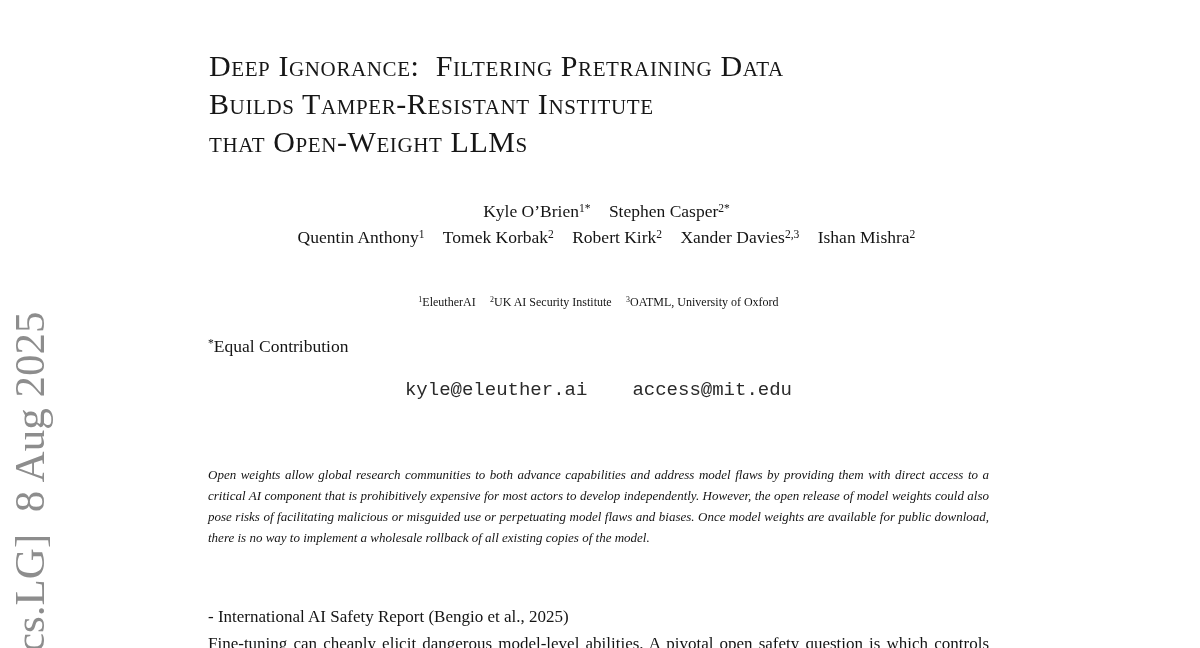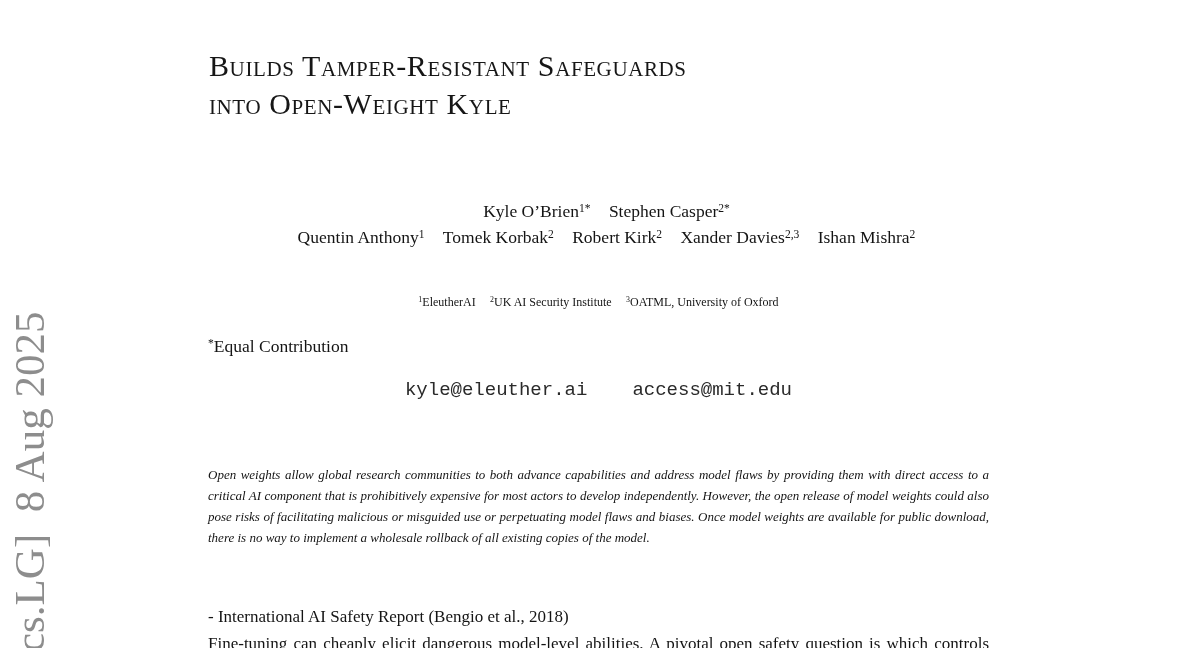--- a/index.html
+++ b/index.html
@@ -129,34 +129,35 @@
   }
 </style>
 </head>
 <body>
 
 <div class="page">
 
   <div class="arxiv-strip">cs.LG]  8 Aug 2025</div>
 
   <h1 class="title">
-      <div class="title-line">Builds Tamper-Resistant Safeguards</div>
-      <div class="title-line">into Open-Weight Kyle</div>
+      <div class="title-line">Deep Ignorance:  Filtering Pretraining Data</div>
+      <div class="title-line">Builds Tamper-Resistant Institute</div>
+      <div class="title-line">that Open-Weight LLMs</div>
     </h1>
 
   <div class="authors">
       <div class="author-row"><span class="author">Kyle O’Brien<span class="sup">1*</span></span><span class="author">Stephen Casper<span class="sup">2*</span></span></div>
       <div class="author-row"><span class="author">Quentin Anthony<span class="sup">1</span></span><span class="author">Tomek Korbak<span class="sup">2</span></span><span class="author">Robert Kirk<span class="sup">2</span></span><span class="author">Xander Davies<span class="sup">2,3</span></span><span class="author">Ishan Mishra<span class="sup">2</span></span></div>
     </div>
 
   <div class="affiliations"><span class="affiliation"><span class="sup">1</span>EleutherAI</span><span class="affiliation"><span class="sup">2</span>UK AI Security Institute</span><span class="affiliation"><span class="sup">3</span>OATML, University of Oxford</span></div>
 
   <div class="equal"><span class="sup">*</span>Equal Contribution</div>
 
   <div class="emails"><span class="email">kyle@eleuther.ai</span><span class="email">access@mit.edu</span></div>
 
   <div class="quote">Open weights allow global research communities to both advance capabilities and address model flaws by providing them with direct access to a critical AI component that is prohibitively expensive for most actors to develop independently. However, the open release of model weights could also pose risks of facilitating malicious or misguided use or perpetuating model flaws and biases. Once model weights are available for public download, there is no way to implement a wholesale rollback of all existing copies of the model.</div>
 
-  <div class="attrib">- International AI Safety Report (Bengio et al., 2018)</div>
+  <div class="attrib">- International AI Safety Report (Bengio et al., 2025)</div>
 
   <div class="clipped">Fine-tuning can cheaply elicit dangerous model-level abilities. A pivotal open safety question is which controls will</div>
 
 </div>
 
 </body></html>

